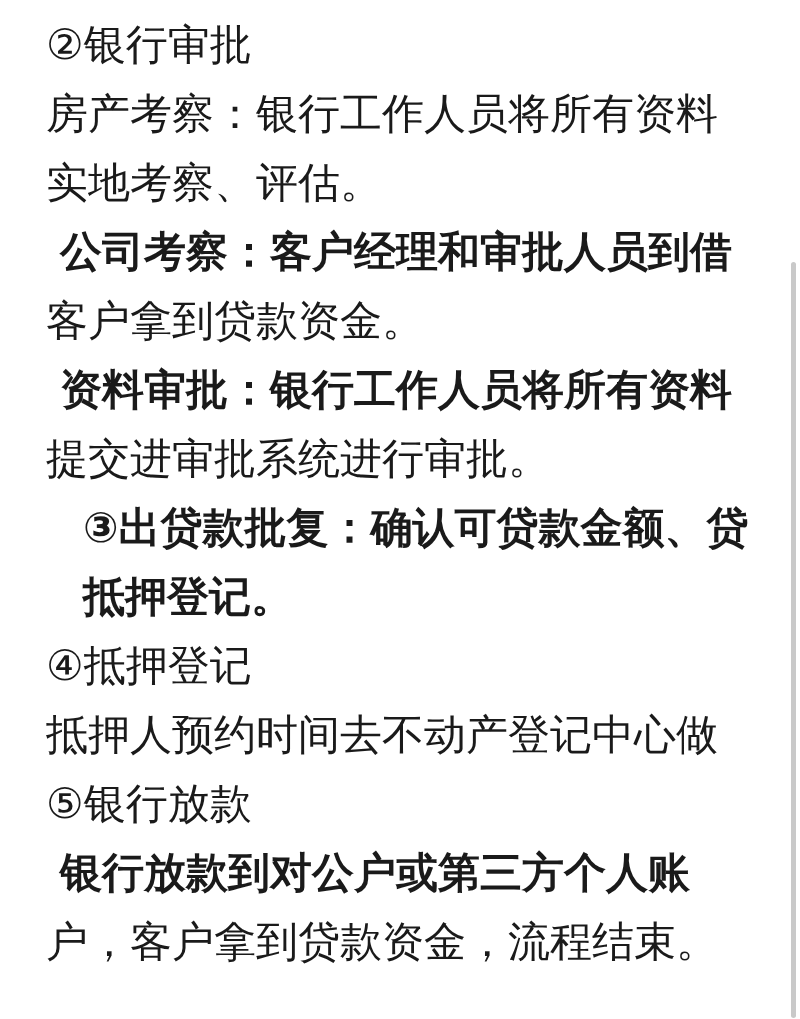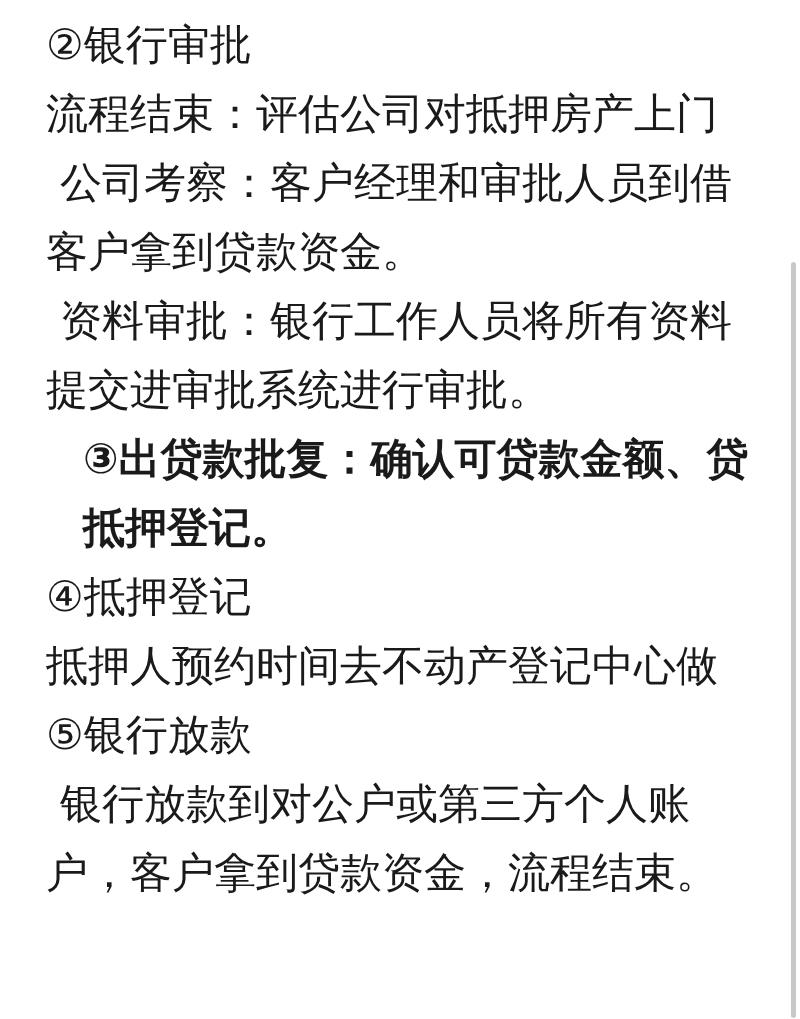--- a/index.html
+++ b/index.html
@@ -26,20 +26,21 @@
   .line {
     font-size: 42px;
     line-height: 69px;
     color: #1a1a1a;
     letter-spacing: 0px;
     white-space: pre;
     font-weight: 400;
   }
   .indent {
     padding-left: 14px;
+    font-weight: bold;
   }
   .bold {
     font-weight: 700;
     margin-left: 37px;
   }
   
   #scrollbar-track {
     position: absolute;
     right: 4px;
     top: 0;
@@ -57,21 +58,22 @@
     border-radius: 3px;
   }
 </style>
 </head>
 <body>
 
 <div id="page">
 
   <div id="content">
     <div class="line">②银行审批</div>
-    <div class="line">流程结束：评估公司对抵押房产上门</div>
+    <div class="line">房产考察：银行工作人员将所有资料</div>
+    <div class="line">实地考察、评估。</div>
     <div class="line indent">公司考察：客户经理和审批人员到借</div>
     <div class="line">客户拿到贷款资金。</div>
     <div class="line indent">资料审批：银行工作人员将所有资料</div>
     <div class="line">提交进审批系统进行审批。</div>
     <div class="line bold">③出贷款批复：确认可贷款金额、贷</div>
     <div class="line bold">抵押登记。</div>
     <div class="line">④抵押登记</div>
     <div class="line">抵押人预约时间去不动产登记中心做</div>
     <div class="line">⑤银行放款</div>
     <div class="line indent">银行放款到对公户或第三方个人账</div>

